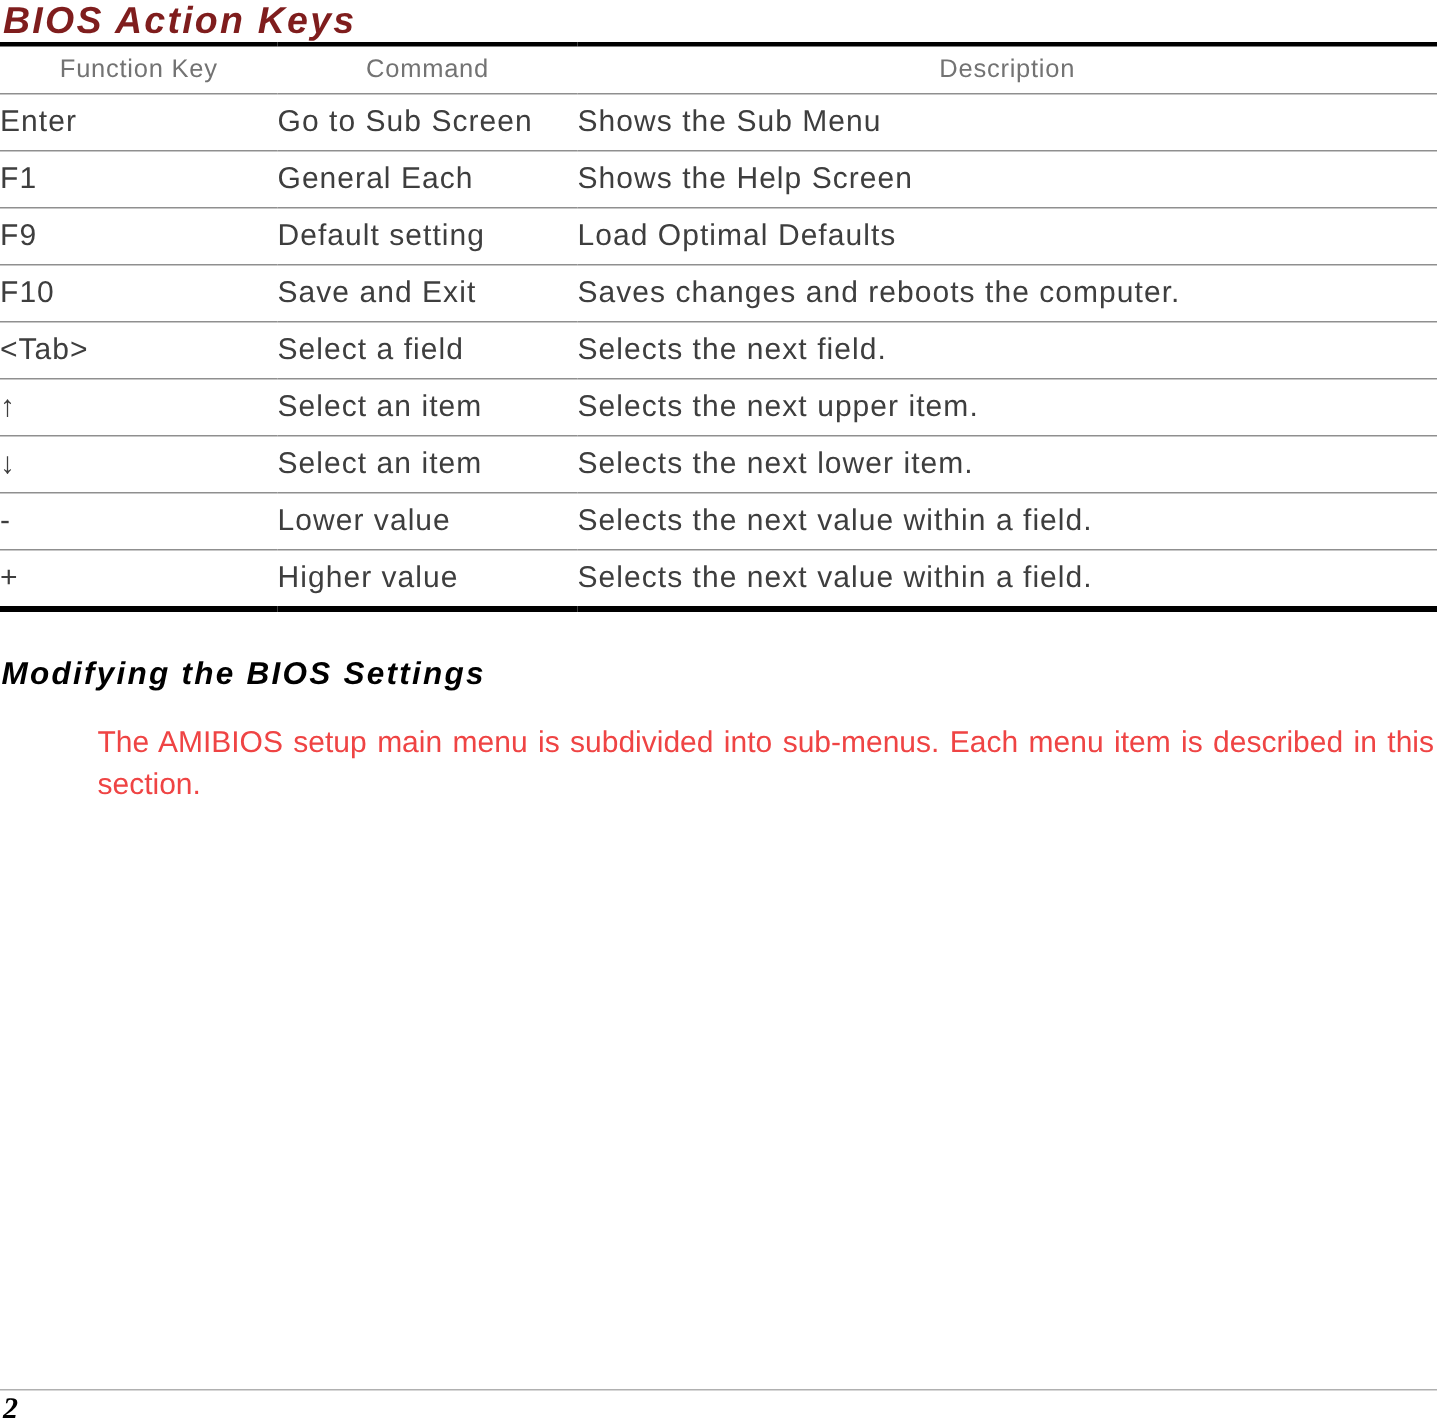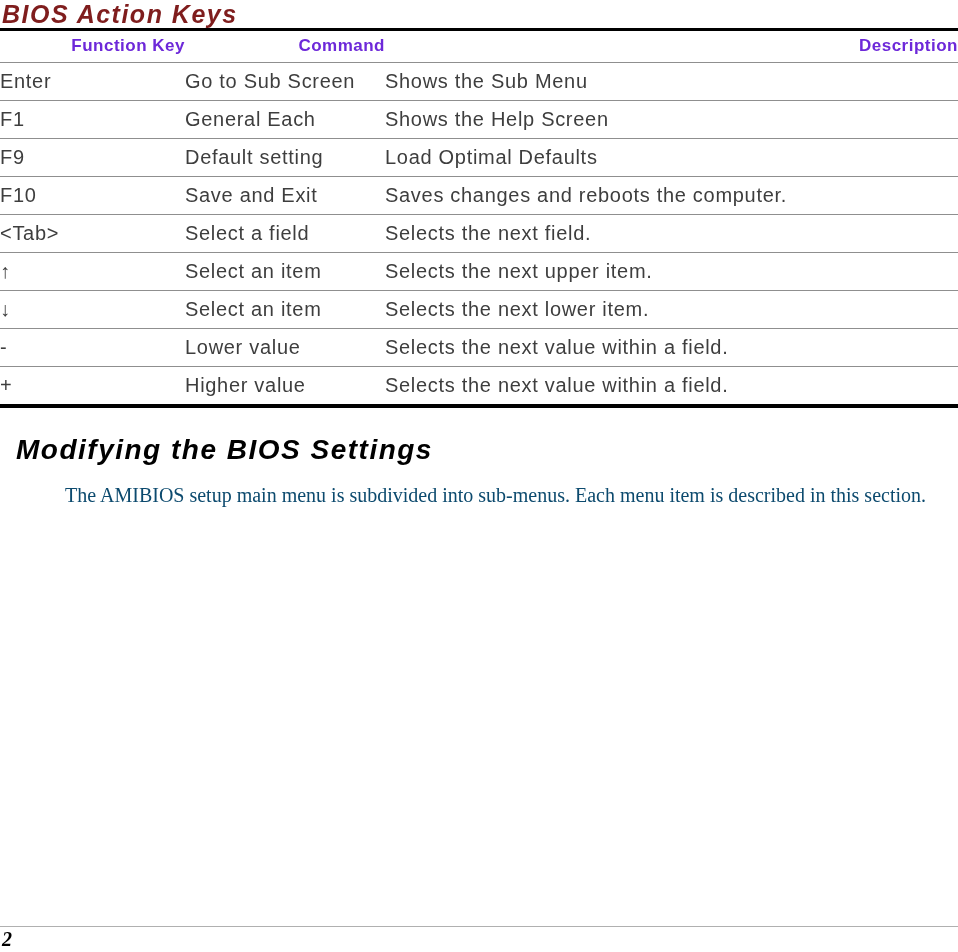--- a/index.html
+++ b/index.html
@@ -35,23 +35,23 @@
     table-layout: fixed;
     border-top: 3px solid #000000;
     border-bottom: 4px solid #000000;
   }
   table.keys-table col.c1 { width: 185px; }
   table.keys-table col.c2 { width: 200px; }
   table.keys-table col.c3 { width: 573px; }
 
   table.keys-table th {
     font-size: 17px;
-    font-weight: bold;
-    color: #6d28d9;
-    text-align: right;
+    font-weight: normal;
+    color: #737373;
+    text-align: center;
     letter-spacing: 0.5px;
     padding: 5px 0 6px 0;
     border-bottom: 1px solid #8f8f8f;
     line-height: 20px;
   }
 
   table.keys-table td {
     font-size: 20px;
     color: #3e3e3e;
     letter-spacing: 0.7px;
@@ -68,35 +68,35 @@
   td.desc .desc-text { display: block; max-width: 500px; }
 
   tr.row-esc td { padding-top: 8px; padding-bottom: 9px; }
 
   .small-cmd { font-size: 15px; letter-spacing: 0.4px; }
   .arrow-key { font-size: 25px; line-height: 26px; }
 
   
   .section-title {
     margin: 26px 0 0 0;
-    padding-left: 16px;
+    padding-left: 1px;
     font-family: "Liberation Sans", sans-serif;
-    font-size: 28px;
+    font-size: 21px;
     font-weight: bold;
     font-style: italic;
     letter-spacing: 1.5px;
     color: #000000;
     line-height: 31px;
   }
   .section-paragraph {
     margin: 16px 0 0 65px;
     width: 891px;
-    font-family: Liberation Serif, serif;
+    font-family: Liberation Sans, sans-serif;
     font-size: 20px;
-    color: #0c4a6e;
+    color: #ef4444;
     line-height: 28px;
     text-align: justify;
   }
 
   
   .page-footer {
     position: absolute;
     left: 0;
     right: 0;
     bottom: 0;

